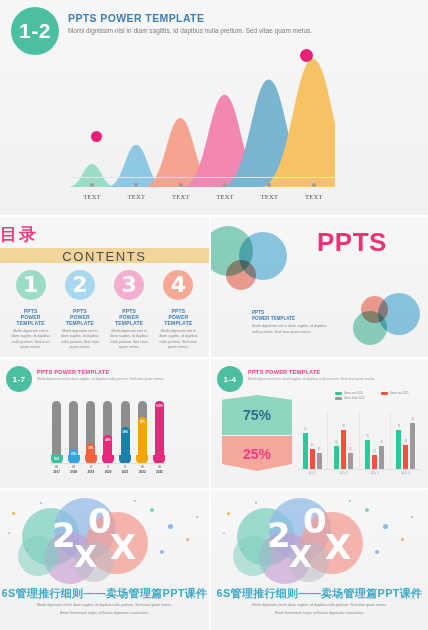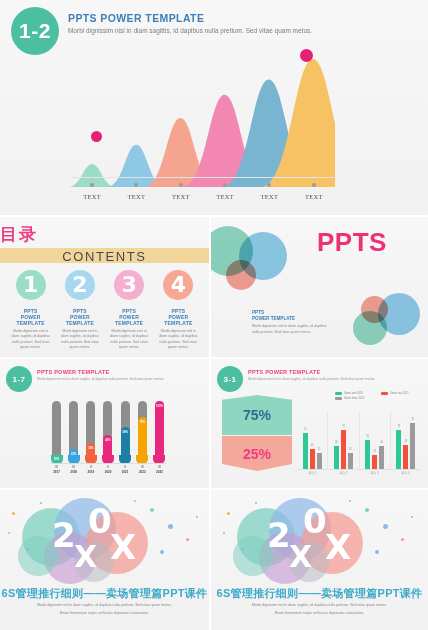--- a/index.html
+++ b/index.html
@@ -278,21 +278,21 @@
           <div class="y">2022</div>
         </div>
         <div class="yr">
           <div class="d"></div>
           <div class="y">2023</div>
         </div>
       </div>
   </div>
 
   <div class="panel grad" id="slide5">
-    <div class="badge" id="s5-badge">3-1</div>
+    <div class="badge" id="s5-badge">1-4</div>
     <div id="s5-title">PPTS POWER TEMPLATE</div>
     <div id="s5-sub">Morbi dignissim nisl in diam sagittis, id dapibus nulla pretium. Sed vitae quam metus.</div>
 
     <div class="hexwrap">
       <div class="hex" id="hexTop">75%</div>
       <div class="hex" id="hexBot">25%</div>
     </div>
 
     <div class="legend" id="s5-legend">
         <div class="lg">

